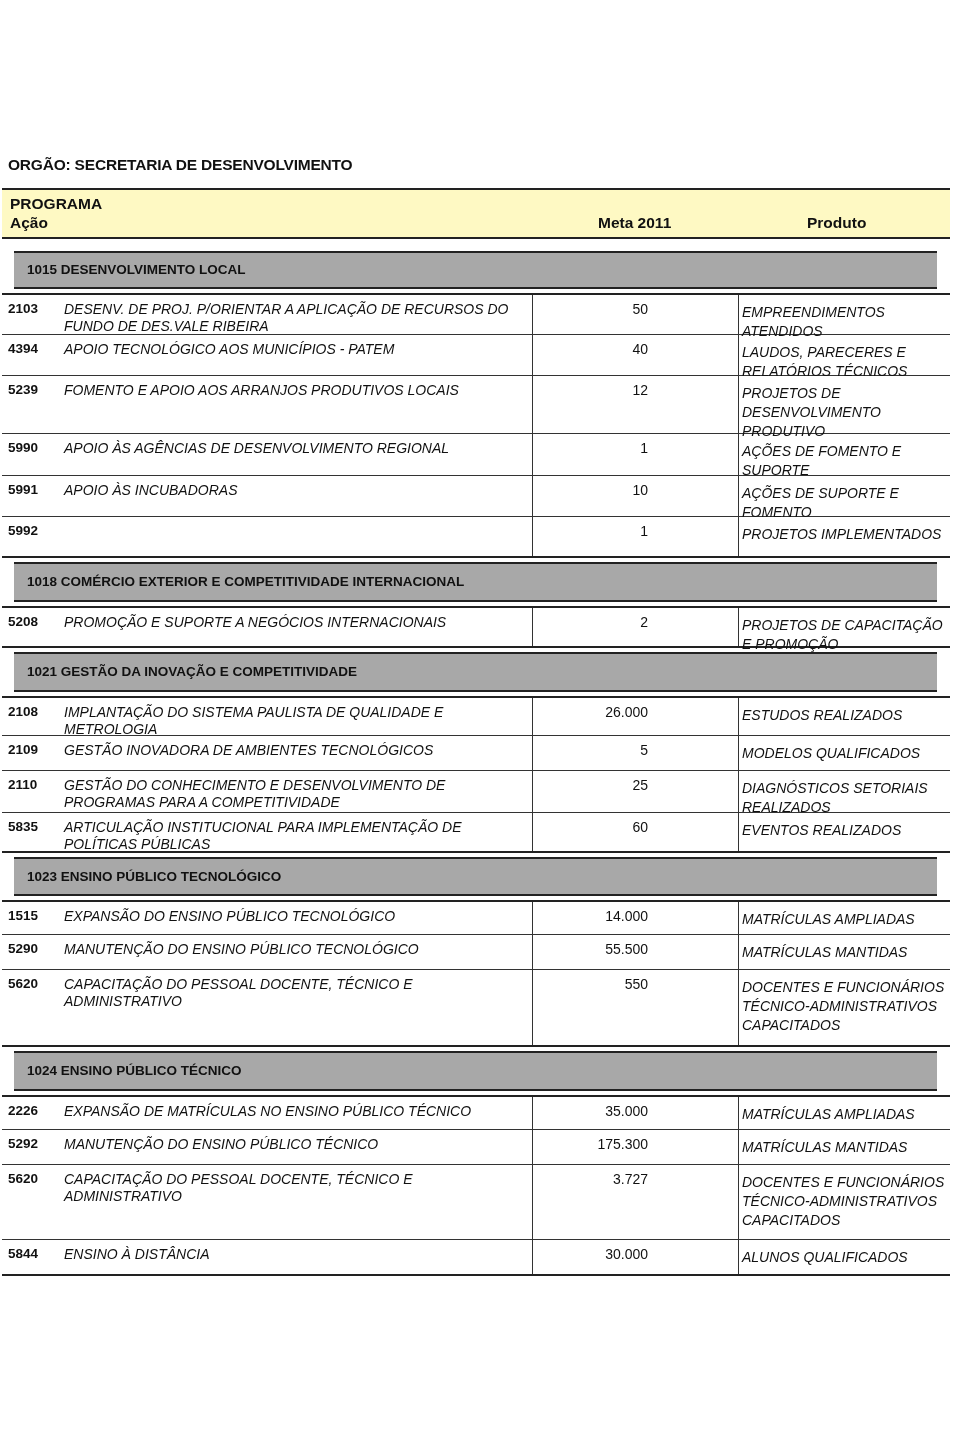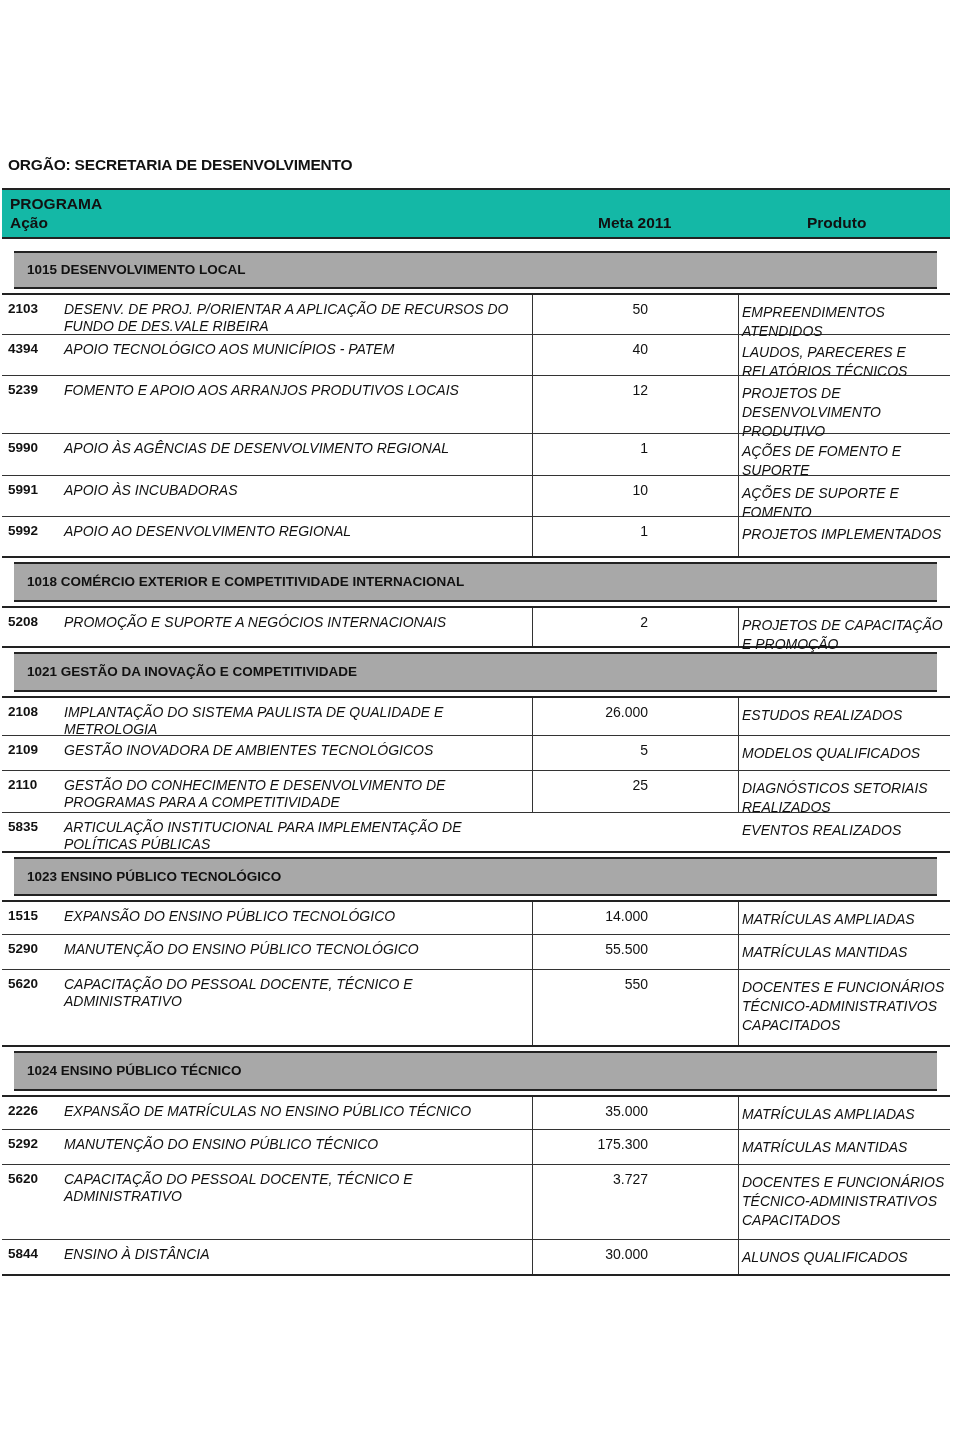--- a/index.html
+++ b/index.html
@@ -1,18 +1,18 @@
 <!DOCTYPE html>
 <html><head>
 <meta charset="utf-8">
 <style>
   html, body { margin:0; padding:0; background:#fff; }
   body { width:954px; height:1438px; position:relative; font-family:"Liberation Sans", sans-serif; color:#111; overflow:hidden; }
   .title { position:absolute; left:8px; top:156px; font-size:15.5px; font-weight:bold; letter-spacing:-0.2px; }
-  .hdr { position:absolute; left:2px; width:948px; top:188px; height:51px; background:#14b8a6; border-top:2px solid #222; border-bottom:2px solid #222; box-sizing:border-box; }
+  .hdr { position:absolute; left:2px; width:948px; top:188px; height:51px; background:#fef9c3; border-top:2px solid #222; border-bottom:2px solid #222; box-sizing:border-box; }
   .hdr .h1 { position:absolute; left:8px; top:5px; font-size:15.5px; font-weight:bold; }
   .hdr .h2 { position:absolute; left:8px; top:24px; font-size:15.5px; font-weight:bold; }
   .hdr .h3 { position:absolute; left:596px; top:24px; font-size:15.5px; font-weight:bold; }
   .hdr .h4 { position:absolute; left:805px; top:24px; font-size:15.5px; font-weight:bold; }
   .prog { position:absolute; left:14px; width:923px; background:#a8a8a8; border-top:2px solid #222; border-bottom:2px solid #222; box-sizing:border-box; }
   .prog span { position:absolute; left:13px; font-size:13.5px; font-weight:bold; }
   .row { position:absolute; left:2px; width:948px; box-sizing:border-box; border-bottom:1px solid #333; }
   .row.first { border-top:2px solid #222; }
   .row.last { border-bottom:2px solid #222; }
   .row .code { position:absolute; left:6px; top:6px; font-size:13.5px; font-weight:bold; }
@@ -72,21 +72,20 @@
     <div class="row" style="top: 476px; height: 41px;">
       <span class="code">5991</span>
       <span class="desc">APOIO ÀS INCUBADORAS</span>
       <div class="meta">
         <span>10</span>
       </div>
       <span class="prod">AÇÕES DE SUPORTE E FOMENTO</span>
     </div>
     <div class="row last" style="top: 517px; height: 41px;">
       <span class="code">5992</span>
-      <span class="desc">APOIO AO DESENVOLVIMENTO REGIONAL</span>
       <div class="meta">
         <span>1</span>
       </div>
       <span class="prod">PROJETOS IMPLEMENTADOS</span>
     </div>
     <div class="prog" style="top: 562px; height: 40px;">
       <span style="top: 10px;">1018  COMÉRCIO EXTERIOR E COMPETITIVIDADE INTERNACIONAL</span>
     </div>
     <div class="row first last" style="top: 606px; height: 42px;">
       <span class="code">5208</span>
@@ -119,20 +118,23 @@
       <span class="code">2110</span>
       <span class="desc">GESTÃO DO CONHECIMENTO E DESENVOLVIMENTO DE PROGRAMAS PARA A COMPETITIVIDADE</span>
       <div class="meta">
         <span>25</span>
       </div>
       <span class="prod">DIAGNÓSTICOS SETORIAIS REALIZADOS</span>
     </div>
     <div class="row last" style="top: 813px; height: 40px;">
       <span class="code">5835</span>
       <span class="desc">ARTICULAÇÃO INSTITUCIONAL PARA IMPLEMENTAÇÃO DE POLÍTICAS PÚBLICAS</span>
+      <div class="meta">
+        <span>60</span>
+      </div>
       <span class="prod">EVENTOS REALIZADOS</span>
     </div>
     <div class="prog" style="top: 857px; height: 39px;">
       <span style="top: 10px;">1023  ENSINO PÚBLICO TECNOLÓGICO</span>
     </div>
     <div class="row first" style="top: 900px; height: 35px;">
       <span class="code">1515</span>
       <span class="desc">EXPANSÃO DO ENSINO PÚBLICO TECNOLÓGICO</span>
       <div class="meta">
         <span>14.000</span>

